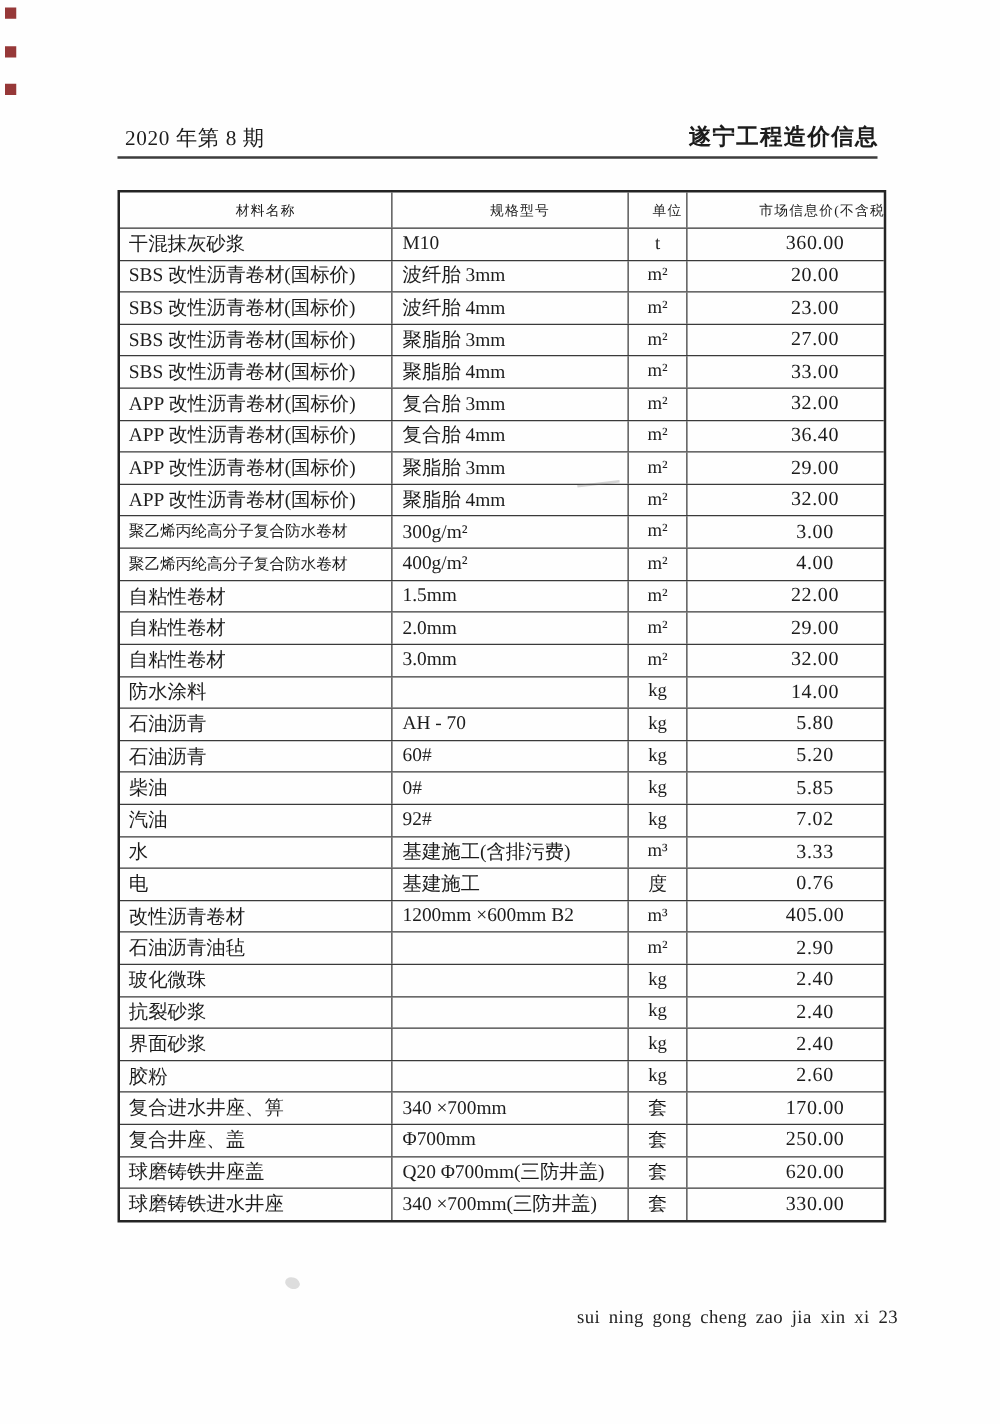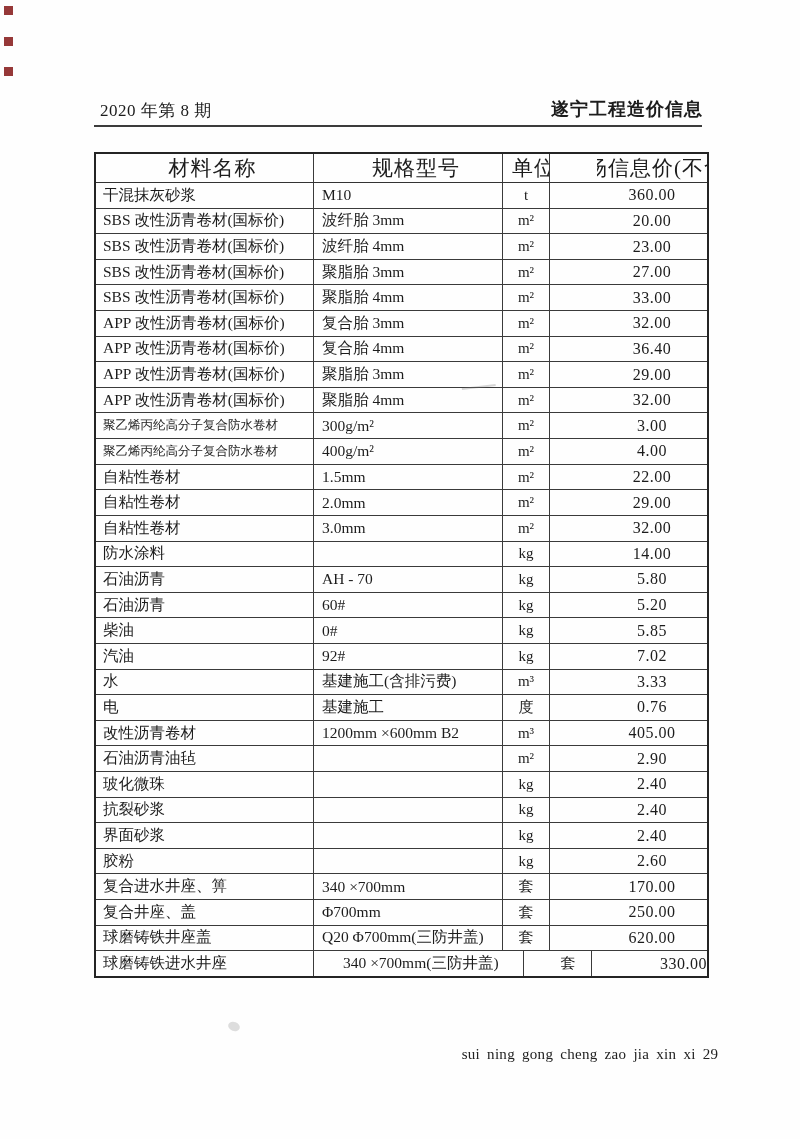--- a/index.html
+++ b/index.html
@@ -20,27 +20,27 @@
   .journal{position:absolute;right:97px;top:97px;font-size:18px;font-weight:bold;letter-spacing:1px;}
   .header-rule{position:absolute;left:94px;top:125px;width:608px;height:2px;background:#3c3c3c;}
   
   .price-table{
     position:absolute;left:94px;top:152px;width:615px;height:826px;
     border:2px solid #242424;display:flex;flex-direction:column;box-sizing:border-box;
   }
   .thead{height:28px;display:flex;border-bottom:1px solid #333;flex:0 0 auto;}
   .tbody{flex:1;display:flex;flex-direction:column;}
   .trow{flex:1;display:flex;border-bottom:1px solid #3a3a3a;}
-  .trow:last-child{border-bottom:none;gap:21px;}
+  .trow:last-child{border-bottom:none;}
   .cell{display:flex;align-items:center;box-sizing:border-box;overflow:hidden;white-space:nowrap;}
   .c0{width:218px;border-right:1px solid #3a3a3a;padding-left:7px;font-size:15.5px;}
   .c1{width:189px;border-right:1px solid #3a3a3a;padding-left:8px;font-size:15.5px;}
   .c2{width:47px;border-right:1px solid #3a3a3a;justify-content:center;font-size:15px;}
   .c3{flex:1;justify-content:center;font-size:16px;letter-spacing:.5px;margin-left:47px;}
-  .thead .cell{justify-content:center;padding-left:16px;font-size:21px;letter-spacing:1px;}
+  .thead .cell{justify-content:center;padding-left:16px;font-size:11px;letter-spacing:1px;}
   .trow.small-name .c0{font-size:12.5px;letter-spacing:0;}
   
   .footer-label{position:absolute;left:450px;top:1046px;width:280px;text-align:center;
     font-size:15px;word-spacing:3px;letter-spacing:.3px;color:#222;}
   
   .smudge-a{position:absolute;left:228px;top:1022px;width:12px;height:9px;background:#8a8a8a;
     opacity:.28;border-radius:50%;transform:rotate(20deg);}
   .smudge-b{position:absolute;left:462px;top:386px;width:34px;height:4px;border-top:2px solid #777;
     opacity:.3;transform:rotate(-7deg);}
 </style>
@@ -250,15 +250,15 @@
           <div class="cell c1">340 ×700mm(三防井盖)</div>
           <div class="cell c2">套</div>
           <div class="cell c3">330.00</div>
         </div>
       </div>
   </div>
 
   <div class="smudge-a"></div>
   <div class="smudge-b"></div>
 
-  <div class="footer-label">sui ning gong cheng zao jia xin xi 29</div>
+  <div class="footer-label">sui ning gong cheng zao jia xin xi 23</div>
 
 </div>
 
 </body></html>

